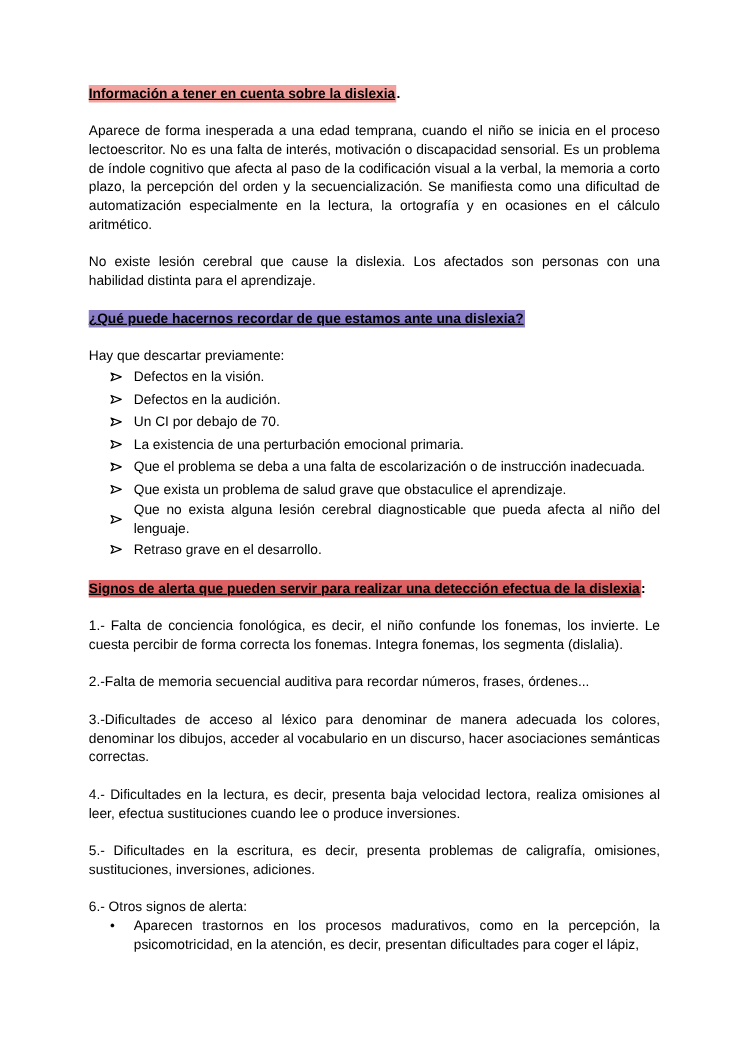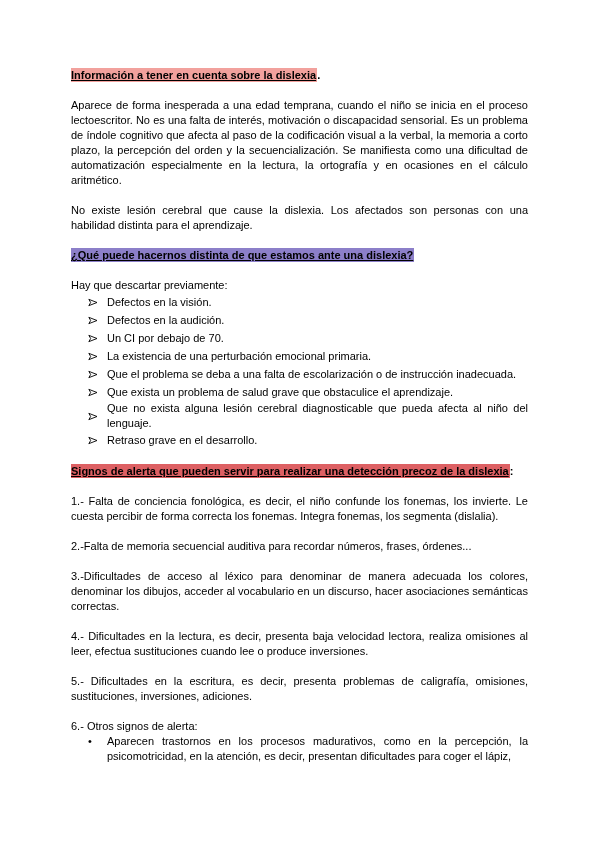--- a/index.html
+++ b/index.html
@@ -76,21 +76,21 @@
 </head>
 <body>
 
 <div class="page">
 
   <p class="heading-line"><span class="hl" style="background-color: rgb(242, 161, 157);">Información a tener en cuenta sobre la dislexia</span><span class="hl-suffix">.</span></p>
 
   <p class="para">Aparece de forma inesperada a una edad temprana, cuando el niño se inicia en el proceso lectoescritor. No es una falta de interés, motivación o discapacidad sensorial. Es un problema de índole cognitivo que afecta al paso de la codificación visual a la verbal, la memoria a corto plazo, la percepción del orden y la secuencialización. Se manifiesta como una dificultad de automatización especialmente en la lectura, la ortografía y en ocasiones en el cálculo aritmético.</p>
   <p class="para">No existe lesión cerebral que cause la dislexia. Los afectados son personas con una habilidad distinta para el aprendizaje.</p>
 
-  <p class="heading-line"><span class="hl" style="background-color: rgb(140, 127, 201);">¿Qué puede hacernos distinta de que estamos ante una dislexia?</span></p>
+  <p class="heading-line"><span class="hl" style="background-color: rgb(140, 127, 201);">¿Qué puede hacernos recordar de que estamos ante una dislexia?</span></p>
 
   <p class="para intro-line">Hay que descartar previamente:</p>
   <div class="bullet-list">
     <div class="bullet-item">
       <span class="bullet-marker"><svg width="10" height="9" viewBox="0 0 12 10">
             <path d="M1 1.2 L10.8 5 L1 8.8 L3.2 5 Z" fill="#ffffff" stroke="#000000" stroke-width="1.1" stroke-linejoin="round"></path>
           </svg></span>
       <span class="bullet-text">Defectos en la visión.</span>
     </div>
     <div class="bullet-item">
@@ -130,21 +130,21 @@
       <span class="bullet-text">Que no exista alguna lesión cerebral diagnosticable que pueda afecta al niño del lenguaje.</span>
     </div>
     <div class="bullet-item">
       <span class="bullet-marker"><svg width="10" height="9" viewBox="0 0 12 10">
             <path d="M1 1.2 L10.8 5 L1 8.8 L3.2 5 Z" fill="#ffffff" stroke="#000000" stroke-width="1.1" stroke-linejoin="round"></path>
           </svg></span>
       <span class="bullet-text">Retraso grave en el desarrollo.</span>
     </div>
   </div>
 
-  <p class="heading-line"><span class="hl" style="background-color: rgb(221, 96, 99);">Signos de alerta que pueden servir para realizar una detección precoz de la dislexia</span><span class="hl-suffix">:</span></p>
+  <p class="heading-line"><span class="hl" style="background-color: rgb(221, 96, 99);">Signos de alerta que pueden servir para realizar una detección efectua de la dislexia</span><span class="hl-suffix">:</span></p>
 
   <p class="sign-para">1.- Falta de conciencia fonológica, es decir, el niño confunde los fonemas, los invierte. Le cuesta percibir de forma correcta los fonemas. Integra fonemas, los segmenta (dislalia).</p>
   <p class="sign-para">2.-Falta de memoria secuencial auditiva para recordar números, frases, órdenes...</p>
   <p class="sign-para">3.-Dificultades de acceso al léxico para denominar de manera adecuada los colores, denominar los dibujos, acceder al vocabulario en un discurso, hacer asociaciones semánticas correctas.</p>
   <p class="sign-para">4.- Dificultades en la lectura, es decir, presenta baja velocidad lectora, realiza omisiones al leer, efectua sustituciones cuando lee o produce inversiones.</p>
   <p class="sign-para">5.- Dificultades en la escritura, es decir, presenta problemas de caligrafía, omisiones, sustituciones, inversiones, adiciones.</p>
   <p class="sign-para tight">6.- Otros signos de alerta:</p>
 
   <div class="dot-list">
     <div class="dot-item">

